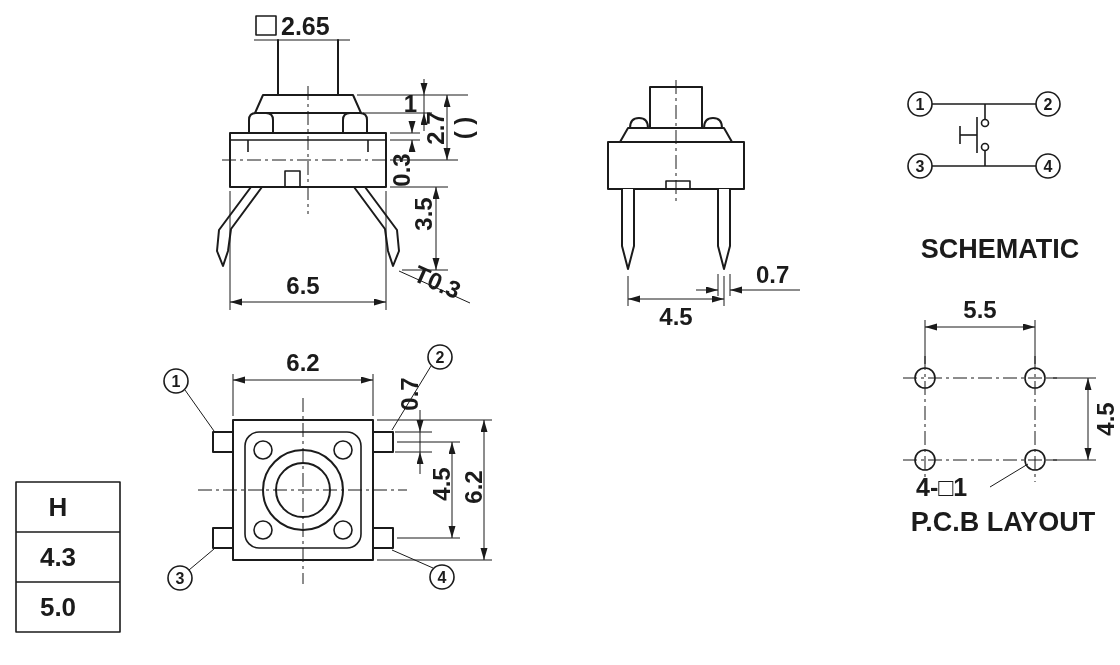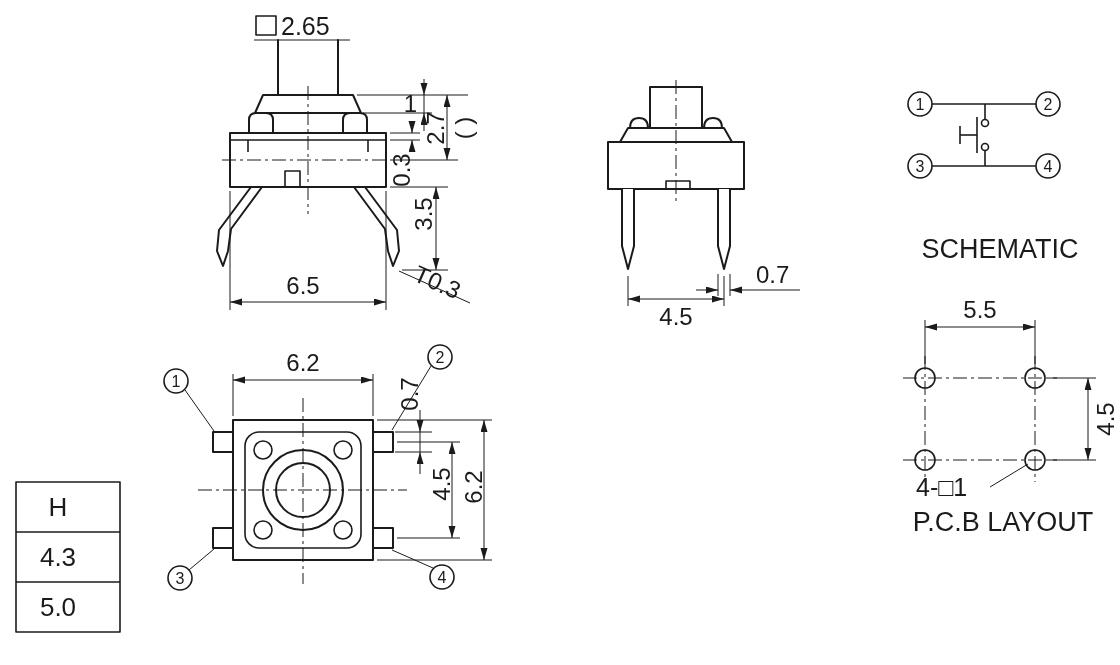--- a/index.html
+++ b/index.html
@@ -1,16 +1,16 @@
 <!DOCTYPE html>
 <html style="--ink: #1b1b1b; --bg: #ffffff;"><head>
 <meta charset="utf-8">
 <style>
   html,body{margin:0;padding:0;background:var(--bg,#fff);}
-  .stage{width:1120px;height:665px;position:relative;background:var(--bg,#fff);}
+  .stage{width:1120px;height:665px;position:relative;background:var(--bg,#fff);font-weight:bold;}
   svg{display:block;}
   .ol{fill:none;stroke:var(--ink,#1b1b1b);stroke-width:2;stroke-linejoin:round;stroke-linecap:round;}
   .md{fill:none;stroke:var(--ink,#1b1b1b);stroke-width:1.6;stroke-linejoin:round;}
   .tn{fill:none;stroke:var(--ink,#1b1b1b);stroke-width:1;}
   .cl{fill:none;stroke:var(--ink,#1b1b1b);stroke-width:1;stroke-dasharray:14 4 3 4;}
   .wh{fill:#fff;stroke:var(--ink,#1b1b1b);stroke-width:2;stroke-linejoin:round;}
   text{font-family:"Liberation Sans","DejaVu Sans",sans-serif;fill:var(--ink,#1b1b1b);}
   .dim{font-size:24px;}
   .lbl{font-size:25px;}
   .big{font-size:27px;}

